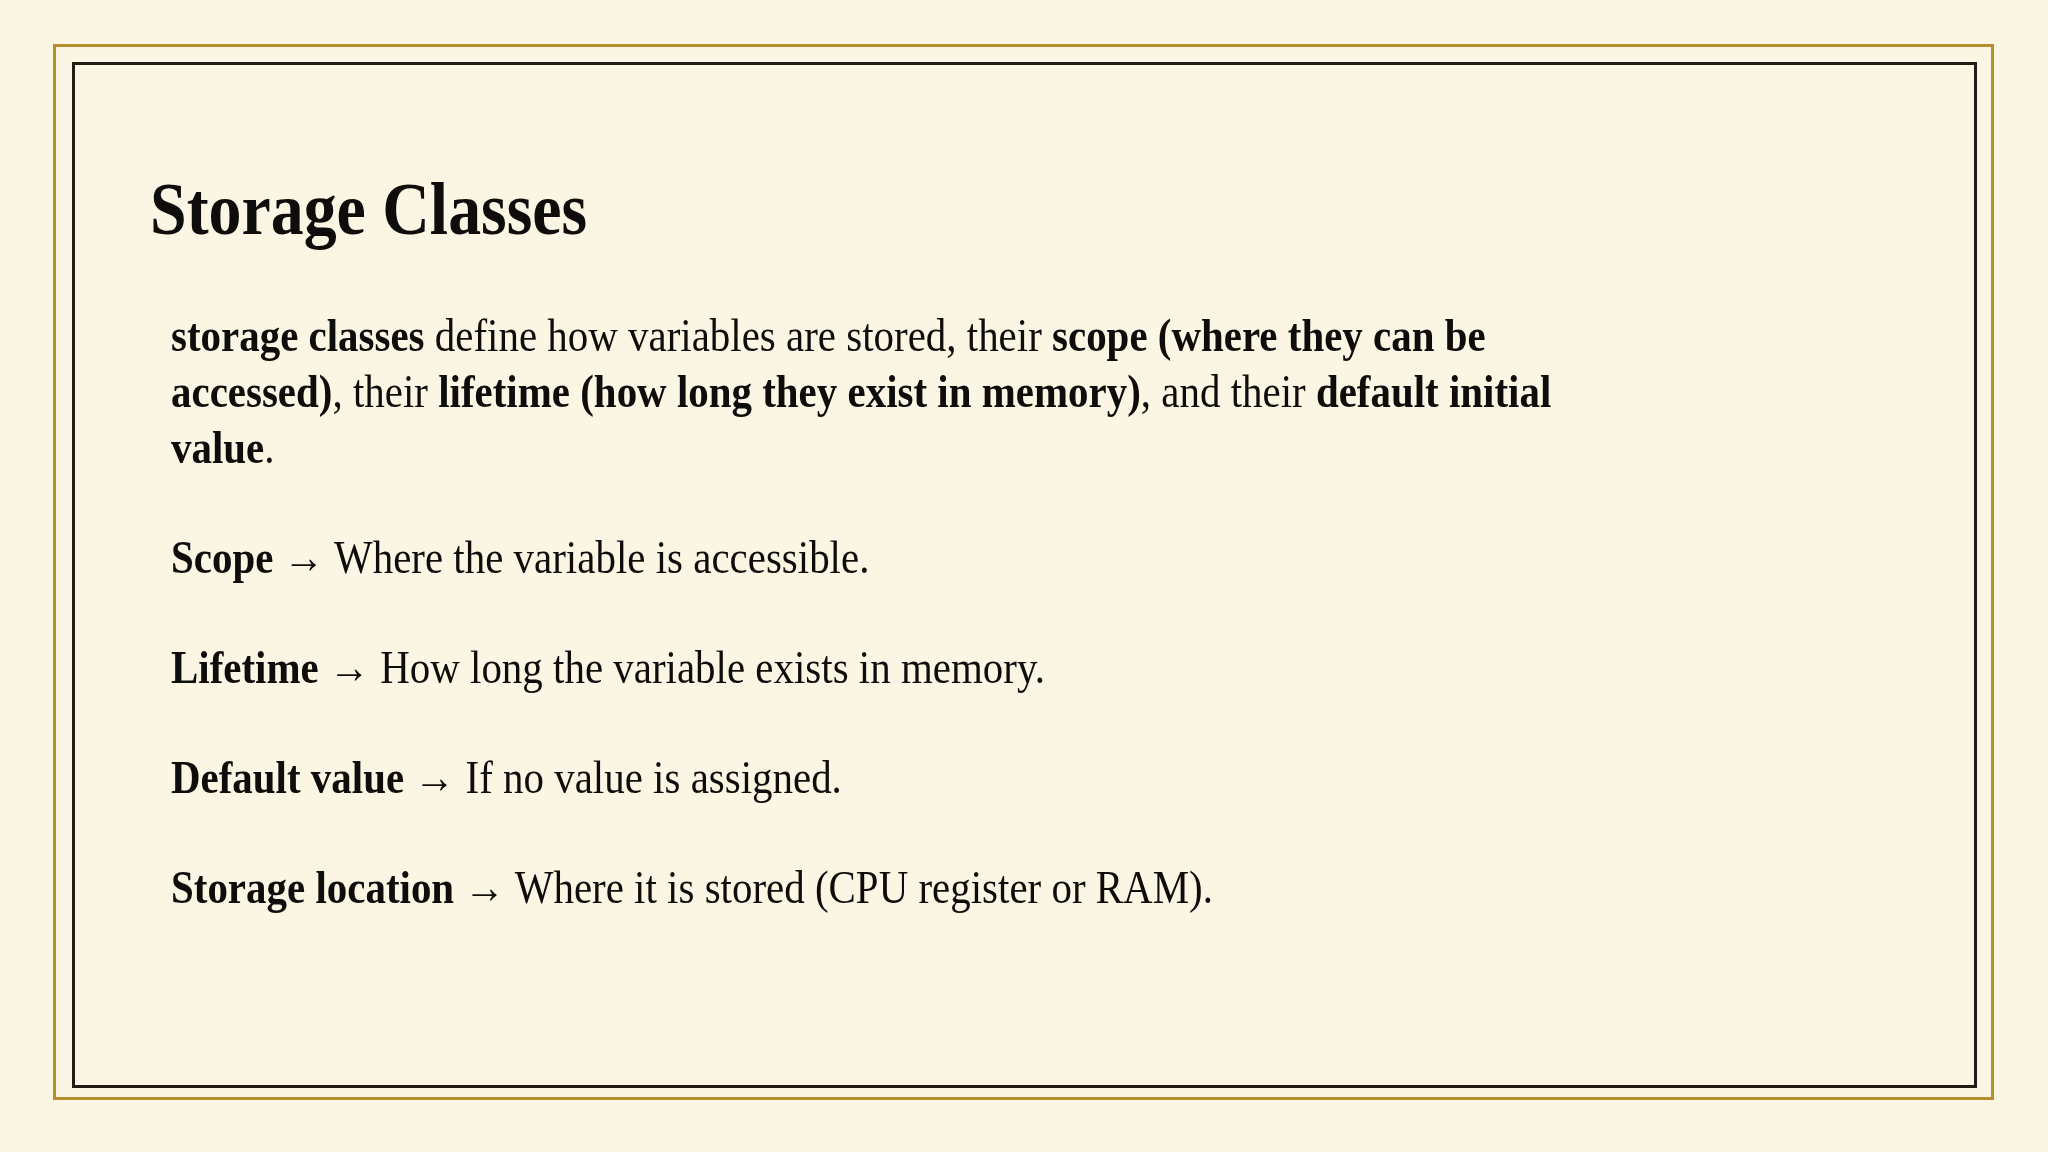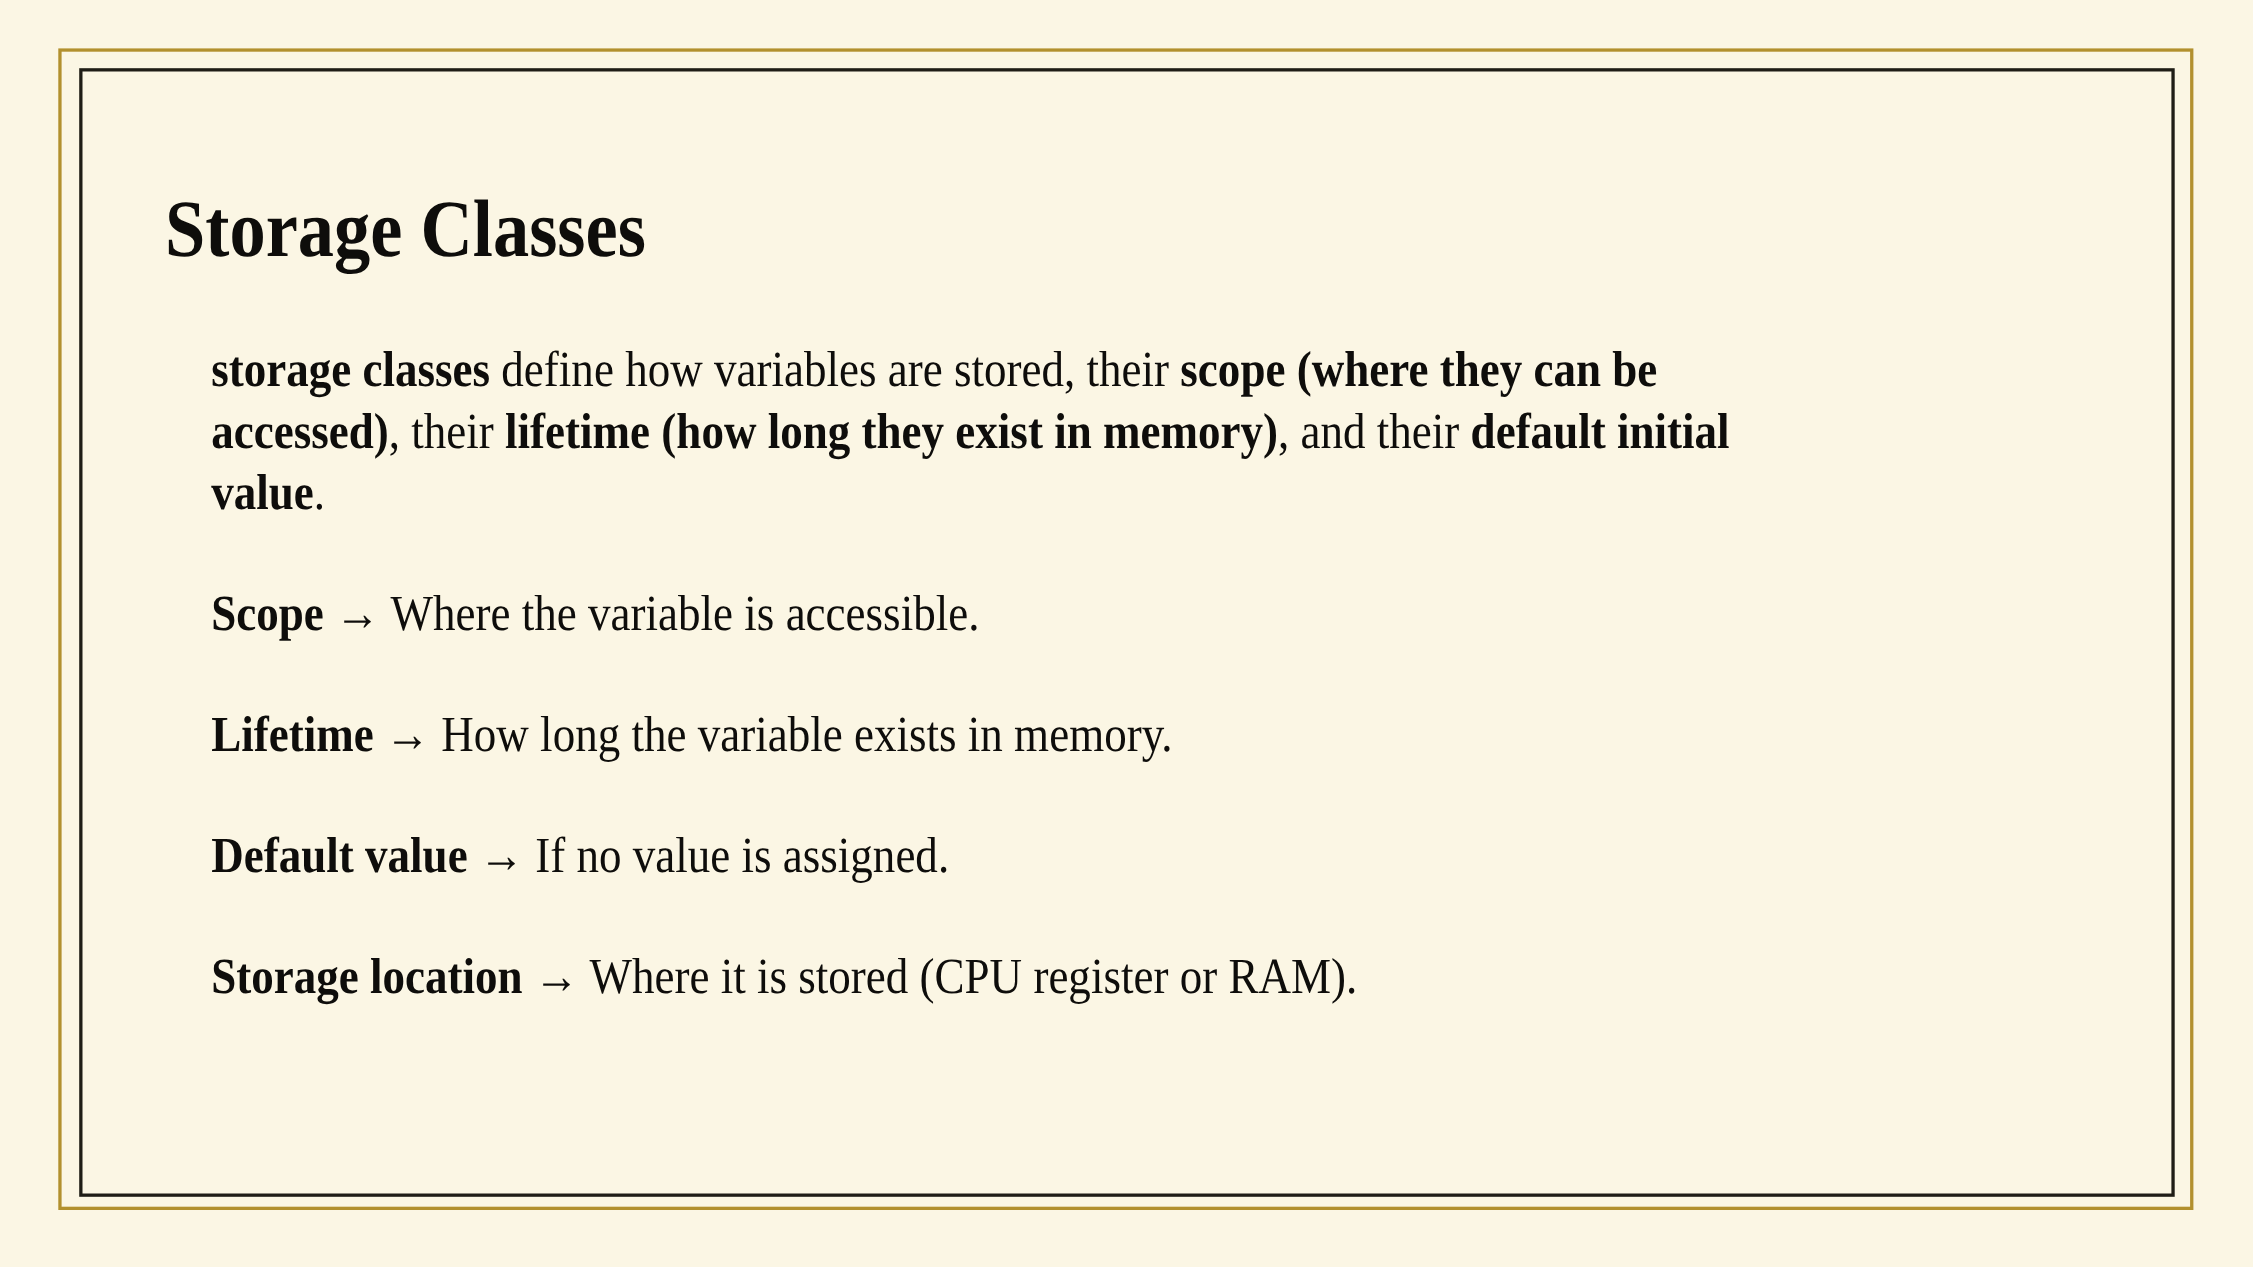--- a/index.html
+++ b/index.html
@@ -35,21 +35,21 @@
     position: absolute;
     left: 150px;
     top: 122px;
     font-size: 74px;
     font-weight: bold;
     line-height: 1;
     white-space: nowrap;
   }
   .body-text {
     position: absolute;
-    left: 192px;
+    left: 171px;
     top: 308px;
     font-size: 46px;
     line-height: 56px;
   }
   .para { margin: 0 0 54px 0; }
   .line { white-space: nowrap; }
   .item {
     margin: 0 0 54px 0;
     white-space: nowrap;
   }

